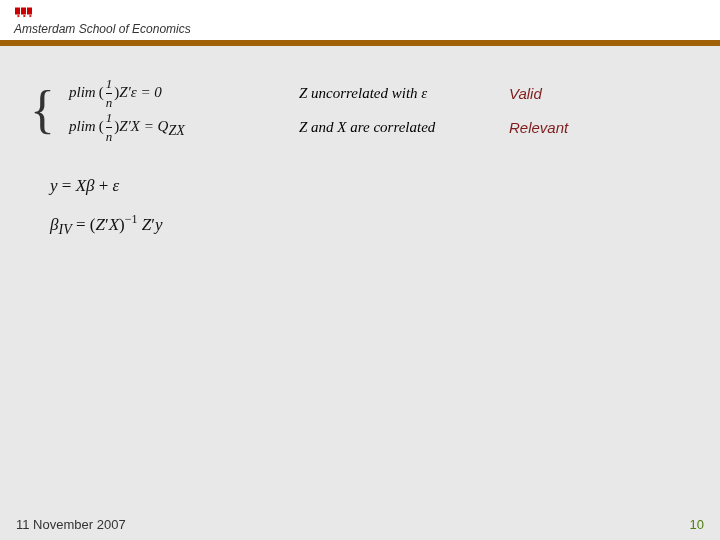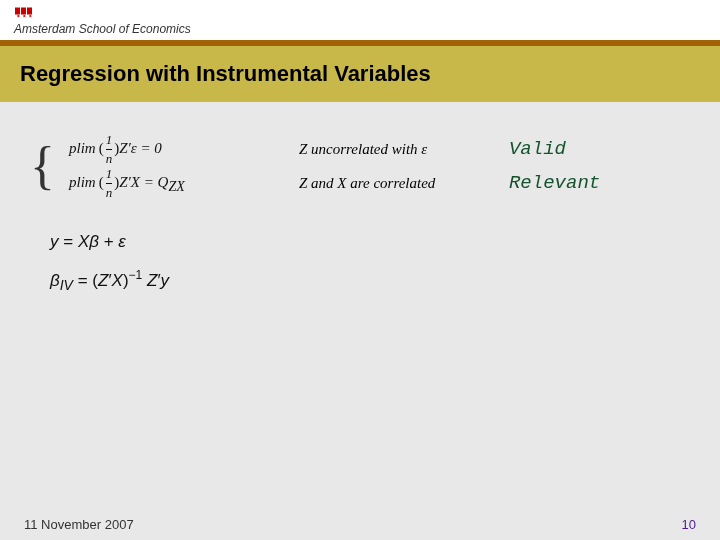--- a/index.html
+++ b/index.html
@@ -125,62 +125,62 @@
     .condition-desc {
       font-family: Liberation Serif, serif;
       font-style: italic;
       font-size: 15px;
       color: #000000;
       min-width: 200px;
       padding-left: 10px;
     }
 
     .condition-label {
-      font-family: Liberation Mono, monospace;
-      font-style: italic;
-      font-size: 19px;
-      color: #14532d;
+      font-family: Liberation Sans, sans-serif;
+      font-style: italic;
+      font-size: 15px;
+      color: #7f1d1d;
       padding-left: 20px;
     }
 
     
     .equations-block {
       display: flex;
       flex-direction: column;
       gap: 10px;
       padding-left: 20px;
       margin-top: 10px;
     }
 
     .equation {
-      font-family: Liberation Sans, sans-serif;
+      font-family: Liberation Serif, serif;
       font-size: 17px;
       color: #111;
       line-height: 1.6;
     }
 
     
     .footer {
       background: #e8e8e8;
       display: flex;
       justify-content: space-between;
       align-items: flex-end;
-      padding: 8px 24px;
+      padding: 8px 16px;
       border-top: none;
     }
 
     .footer-date {
       font-size: 13px;
       color: #333;
       font-family: Arial, sans-serif;
     }
 
     .footer-page {
       font-size: 13px;
-      color: #4c1d95;
+      color: #4d7c0f;
       font-family: Arial, sans-serif;
     }
 
     
     .math {
       font-family: "Times New Roman", Times, serif;
       font-style: italic;
     }
 
     sup {
@@ -227,23 +227,20 @@
         <rect x="14" y="2" width="10" height="14" fill="#c00"></rect>
         <rect x="26" y="2" width="10" height="14" fill="#c00"></rect>
         <polygon points="7,16 7,22 12,19" fill="#c00"></polygon>
         <polygon points="19,16 19,22 24,19" fill="#c00"></polygon>
         <polygon points="31,16 31,22 36,19" fill="#c00"></polygon>
       </svg>
       <span class="school-name">Amsterdam School of Economics</span>
     </div>
   </div>
 
-  <div class="title-bar">
-    <span class="title-text">Regression with Instrumental Variables</span>
-  </div>
 
   <div class="content">
 
     <div class="formulas-area">
 
       <div class="conditions-block">
         <div class="brace">{</div>
         <div class="conditions-list">
 
           <div class="condition-row">

